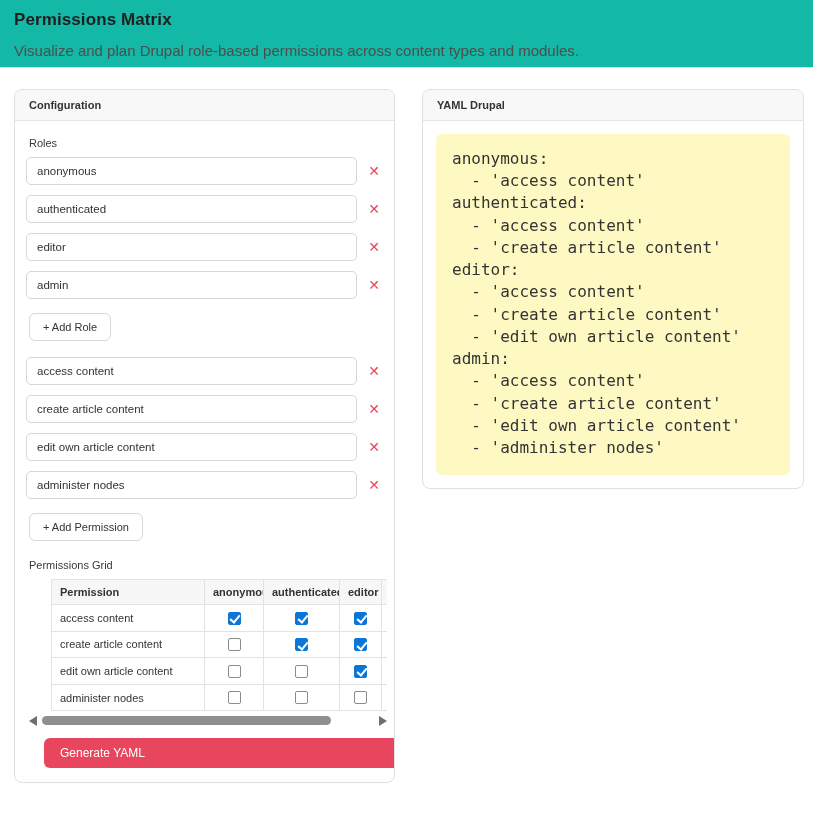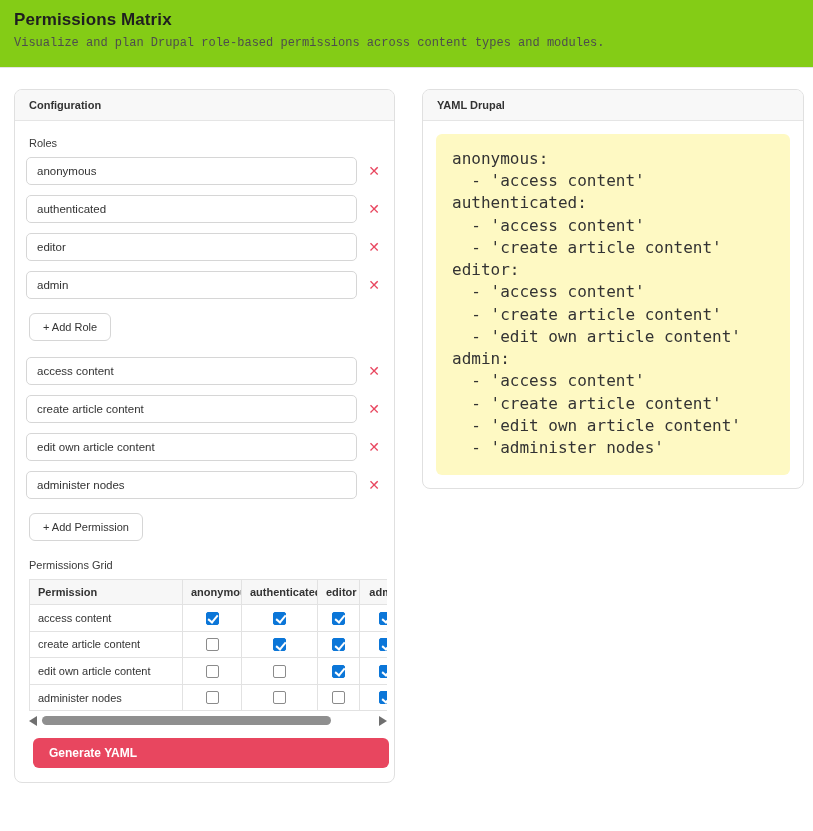--- a/index.html
+++ b/index.html
@@ -6,36 +6,35 @@
   html, body { width: 813px; height: 831px; }
   body {
     font-family: "Liberation Sans", sans-serif;
     background: #ffffff;
     color: #333;
     font-size: 12px;
   }
 
   
   .page-header {
-    background: #84cc16;
+    background: #14b8a6;
     border-bottom: 1px solid #e4e4e4;
     padding: 10px 14px 16px 14px;
     height: 68px;
   }
   .page-title {
     font-size: 17px;
     font-weight: 700;
     color: #1f1f1f;
     letter-spacing: 0.1px;
   }
   .page-subtitle {
-    margin-top: 6px;
-    font-size: 12px;
+    margin-top: 12px;
+    font-size: 15px;
     color: #4d4d4d;
-    font-family: Liberation Mono, monospace;
   }
 
   
   .layout {
     display: grid;
     grid-template-columns: 381px 382px;
     gap: 27px;
     padding: 21px 0 0 14px;
     align-items: start;
   }
@@ -110,20 +109,21 @@
   .table-clip {
     width: 358px;
     overflow: hidden;
     margin-left: 3px;
   }
   table.grid {
     border-collapse: collapse;
     table-layout: fixed;
     width: 382px;
     font-size: 11px;
+    margin-left: 22px;
   }
   table.grid th, table.grid td {
     border: 1px solid #e2e2e2;
     padding: 6px 8px;
     height: 25px;
     color: #333;
   }
   table.grid th {
     background: #f7f7f7;
     font-weight: 700;
@@ -180,25 +180,25 @@
     height: 9px;
     width: 87%;
     background: #8f8f8f;
     border-radius: 5px;
     cursor: pointer;
   }
 
   .generate-btn {
     display: block;
     width: 356px;
-    margin-left: 7px;
+    margin-left: 18px;
     text-align: left;
     background: #e8465f;
     color: #fff;
-    font-weight: 700;
+    font-weight: 400;
     font-size: 12px;
     border: none;
     border-radius: 6px;
     padding: 8px 16px;
     cursor: pointer;
     font-family: "Liberation Sans", sans-serif;
   }
 
   
   .yaml-body { padding: 13px; }

